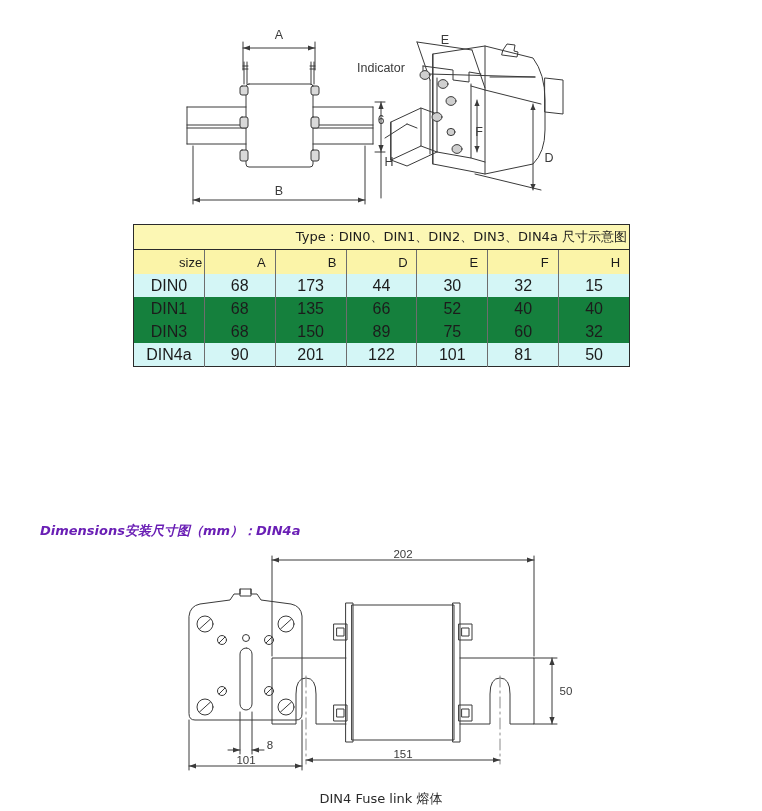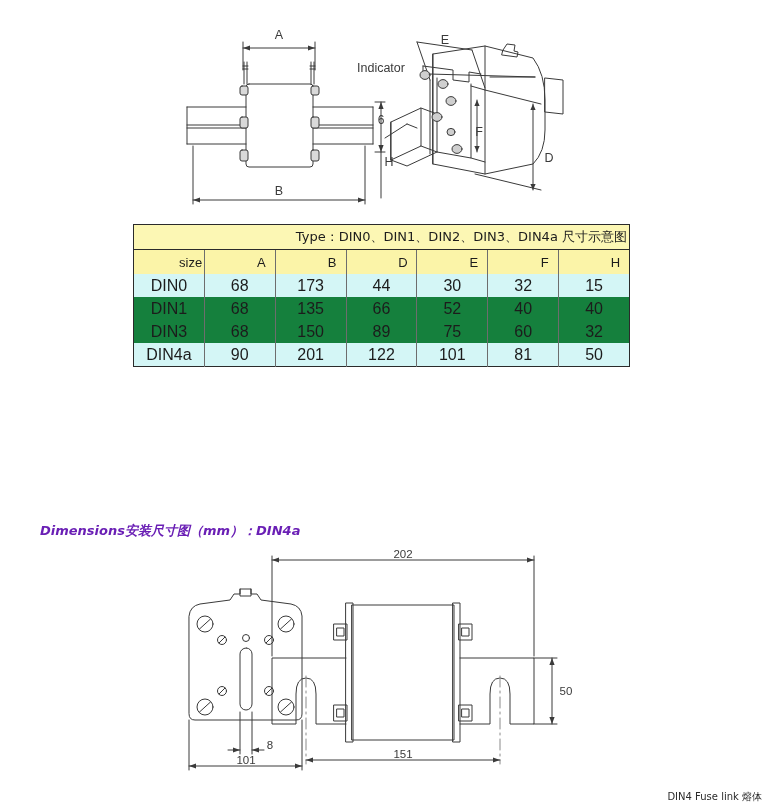--- a/index.html
+++ b/index.html
@@ -95,22 +95,22 @@
     height: 240px;
   }
   #bottom-drawing svg { display: block; }
 
   
   #bottom-caption {
     position: absolute;
     left: 0;
     top: 790px;
     width: 762px;
-    text-align: right;
-    font-size: 10px;
+    text-align: center;
+    font-size: 13px;
     color: #2a2a2a;
   }
 
   svg text {
     font-family: "Liberation Sans", "DejaVu Sans", sans-serif;
     fill: #3a3a3a;
   }
 </style>
 </head>
 <body>

